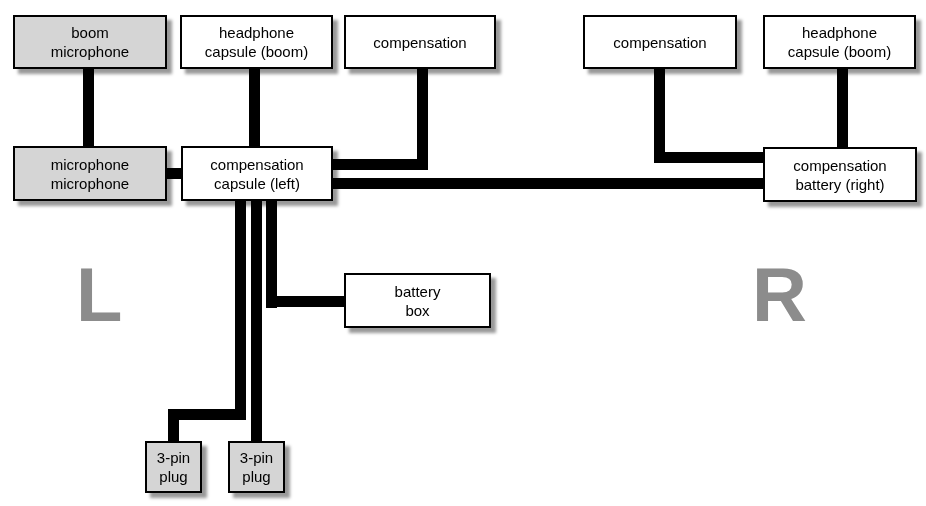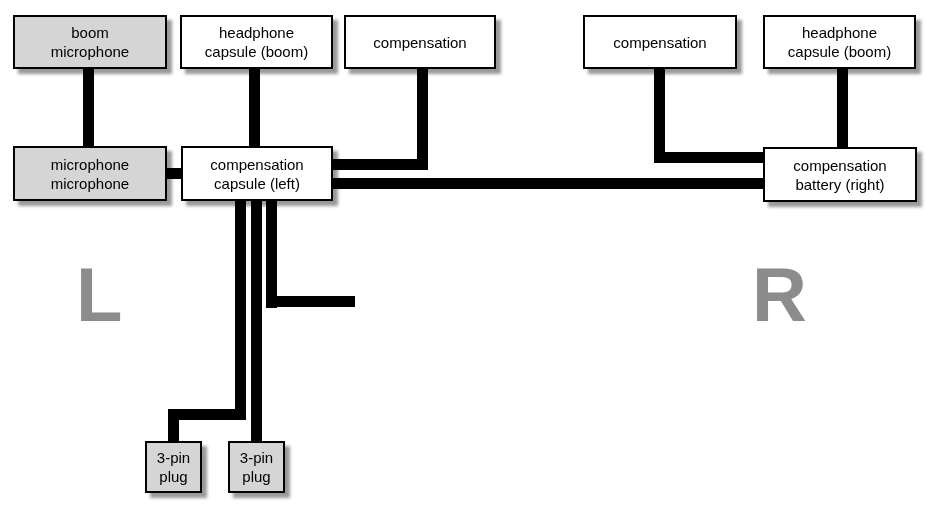--- a/index.html
+++ b/index.html
@@ -98,20 +98,24 @@
   </div>
   <div class="node" style="left:181px; top:146px; width:152px; height:55px;">
     <span>compensation</span>
     <span>capsule (left)</span>
   </div>
   <div class="node" style="left:763px; top:147px; width:154px; height:55px;">
     <span>compensation</span>
     <span>battery (right)</span>
   </div>
 
+  <div class="node" style="left:344px; top:273px; width:147px; height:55px;">
+    <span>battery</span>
+    <span>box</span>
+  </div>
 
   <div class="node gray" style="left:145px; top:441px; width:57px; height:52px;">
     <span>3-pin</span>
     <span>plug</span>
   </div>
   <div class="node gray" style="left:228px; top:441px; width:57px; height:52px;">
     <span>3-pin</span>
     <span>plug</span>
   </div>
 

